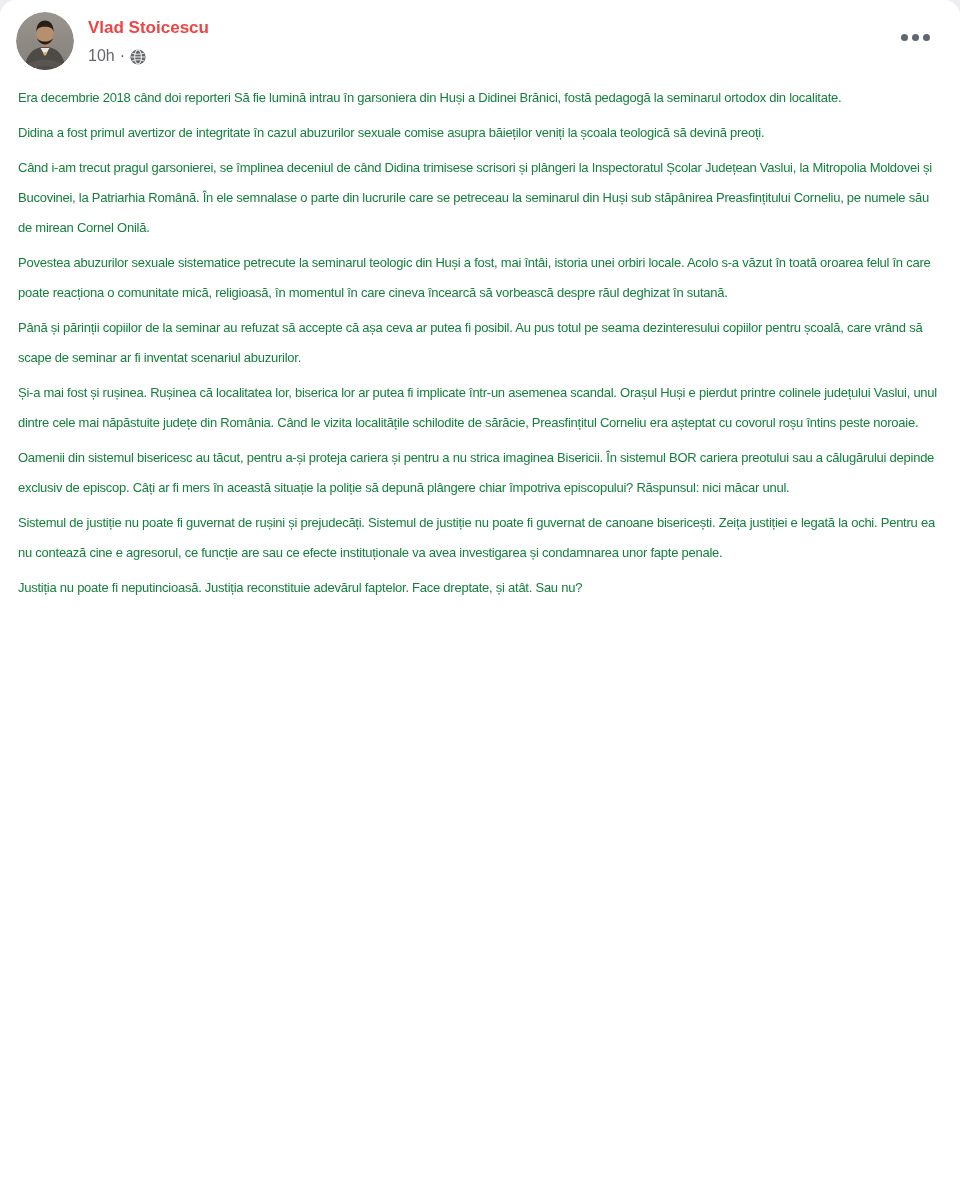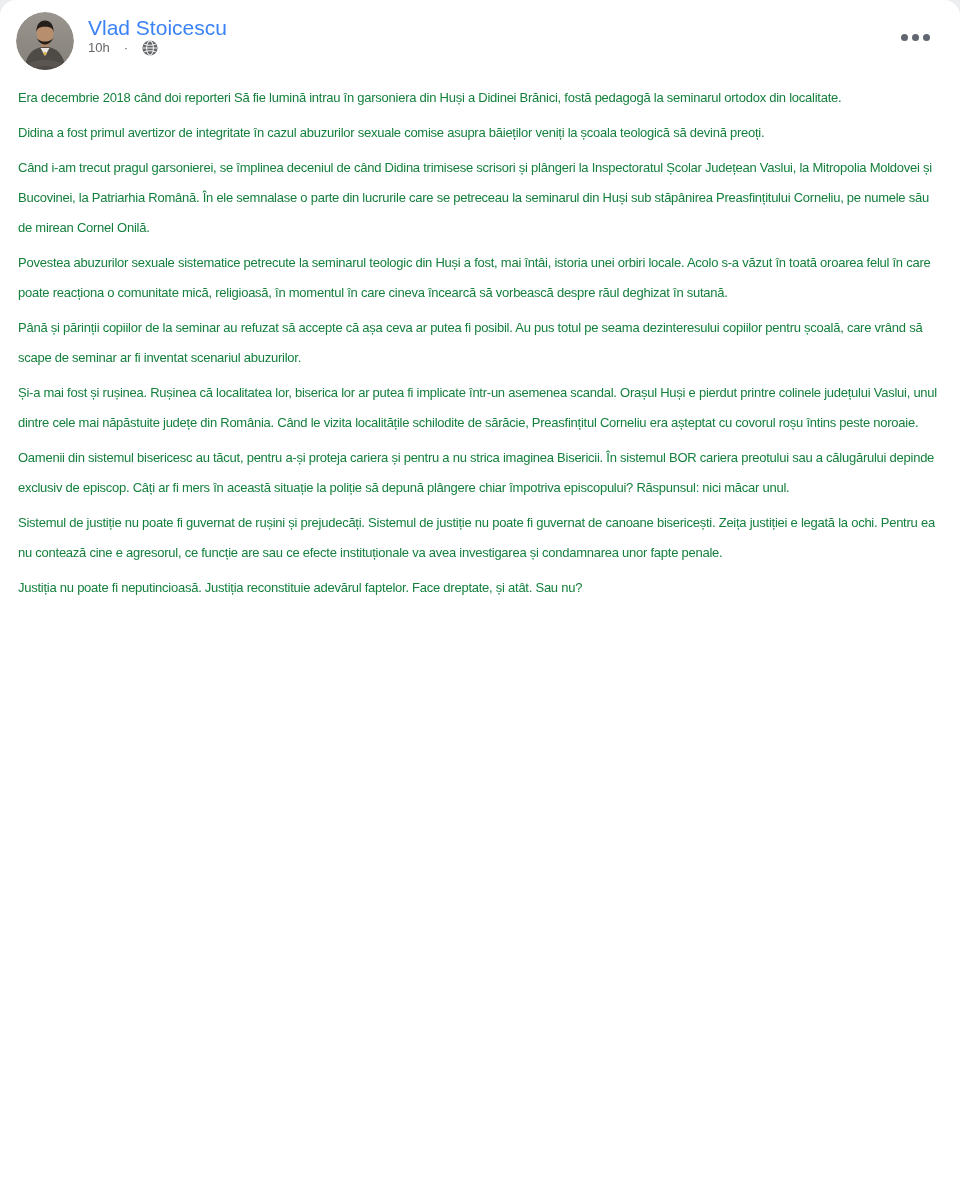--- a/index.html
+++ b/index.html
@@ -27,34 +27,34 @@
     width: 58px; height: 58px;
     border-radius: 50%;
     overflow: hidden;
     flex: 0 0 58px;
     display: block;
     cursor: pointer;
   }
   .avatar svg { display: block; }
   .head-text { margin-left: 14px; padding-top: 5px; }
   .author {
-    font-size: 21px;
-    font-weight: 400;
-    color: #3b82f6;
+    font-size: 17px;
+    font-weight: 700;
+    color: #ef4444;
     text-decoration: none;
     line-height: 21px;
     display: inline-block;
     cursor: pointer;
   }
   .meta {
-    margin-top: 0;
+    margin-top: 9px;
     display: flex;
     align-items: center;
-    gap: 14px;
-    font-size: 13px;
+    gap: 5px;
+    font-size: 16px;
     color: #65676b;
   }
   .meta a { color: #65676b; text-decoration: none; cursor: pointer; }
   .globe { display: inline-flex; margin-top: 1px; }
   .menu-btn {
     position: absolute;
     top: 28px; right: 24px;
     background: none;
     border: none;
     padding: 6px;

